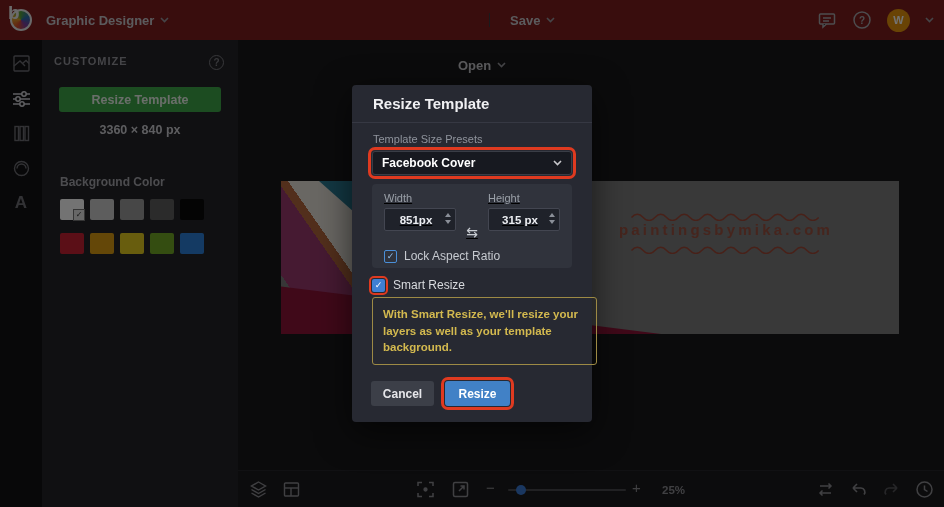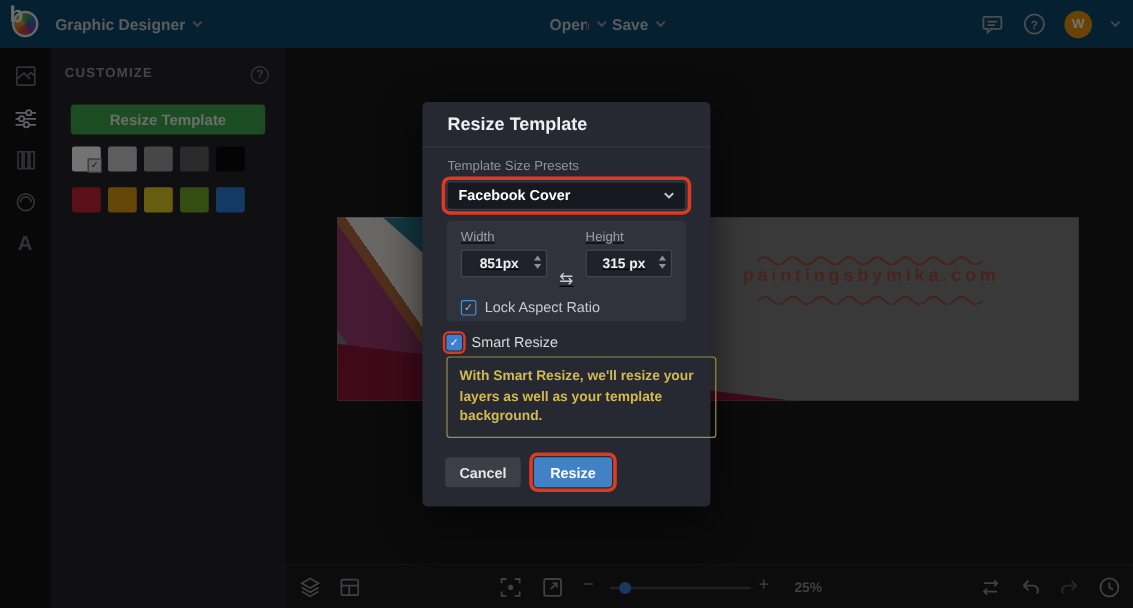--- a/index.html
+++ b/index.html
@@ -1,20 +1,20 @@
 <!DOCTYPE html>
 <html><head>
 <meta charset="utf-8">
 <style>
   * { margin:0; padding:0; box-sizing:border-box; }
   body { background:#000; font-family:"Liberation Sans", sans-serif; }
   .app { position:relative; width:944px; height:507px; overflow:hidden; background:#19191b; }
 
   
-  .topbar { position:absolute; top:0; left:0; right:0; height:40px; background:#0c4a6e; z-index:10; }
+  .topbar { position:absolute; top:0; left:0; right:0; height:40px; background:#7f1d1d; z-index:10; }
   .logo { position:absolute; left:10px; top:9px; width:22px; height:22px; border-radius:50%;
           background:conic-gradient(from 210deg,#d94f2b,#e0a32e,#58a43c,#2b6fb0,#7e3d9e,#d94f2b);
           border:2px solid #e8e8e8; }
   .logo::before { content:"b"; position:absolute; left:-4px; top:-9px; color:#ededed; font-size:19px; font-weight:bold; }
   .menu-item { position:absolute; top:0; height:40px; display:flex; align-items:center; gap:6px;
                color:#c9c9ce; font-size:13px; font-weight:bold; cursor:pointer; }
   .chev { width:9px; height:6px; }
   .chev polyline { fill:none; stroke:#9a9aa0; stroke-width:1.6; }
   .tb-sep { position:absolute; left:489px; top:13px; width:1px; height:14px; background:#3a3a3f; }
   .tb-right { position:absolute; right:10px; top:0; height:40px; display:flex; align-items:center; gap:15px; }
@@ -119,21 +119,21 @@
 <div class="app">
 
   <div class="topbar">
     <div class="logo"></div>
     <div class="menu-item" style="left:46px;">
       <span>Graphic Designer</span>
       <svg class="chev" viewBox="0 0 9 6">
           <polyline points="1,1 4.5,4.5 8,1"></polyline>
         </svg>
     </div>
-    <div class="menu-item" style="left:458px;">
+    <div class="menu-item" style="left:458px;margin-top:45px;">
       <span>Open</span>
       <svg class="chev" viewBox="0 0 9 6">
           <polyline points="1,1 4.5,4.5 8,1"></polyline>
         </svg>
     </div>
     <div class="tb-sep"></div>
     <div class="menu-item" style="left:510px;">
       <span>Save</span>
       <svg class="chev" viewBox="0 0 9 6">
           <polyline points="1,1 4.5,4.5 8,1"></polyline>
@@ -197,20 +197,22 @@
         <span class="a-glyph">A</span>
       </span>
   </div>
 
   <div class="panel">
     <div class="panel-header">
       <span class="panel-title">CUSTOMIZE</span>
       <span class="panel-help">?</span>
     </div>
     <button class="resize-btn">Resize Template</button>
+    <div class="dims">3360 × 840 px</div>
+    <div class="bg-label">Background Color</div>
     <div class="swatch-grid">
         <div class="swatch-row">
           <div class="swatch selected" style="background: rgb(255, 255, 255);"></div>
           <div class="swatch" style="background: rgb(207, 207, 207);"></div>
           <div class="swatch" style="background: rgb(158, 158, 158);"></div>
           <div class="swatch" style="background: rgb(95, 95, 95);"></div>
           <div class="swatch" style="background: rgb(10, 10, 10);"></div>
         </div>
         <div class="swatch-row">
           <div class="swatch" style="background: rgb(201, 35, 51);"></div>

